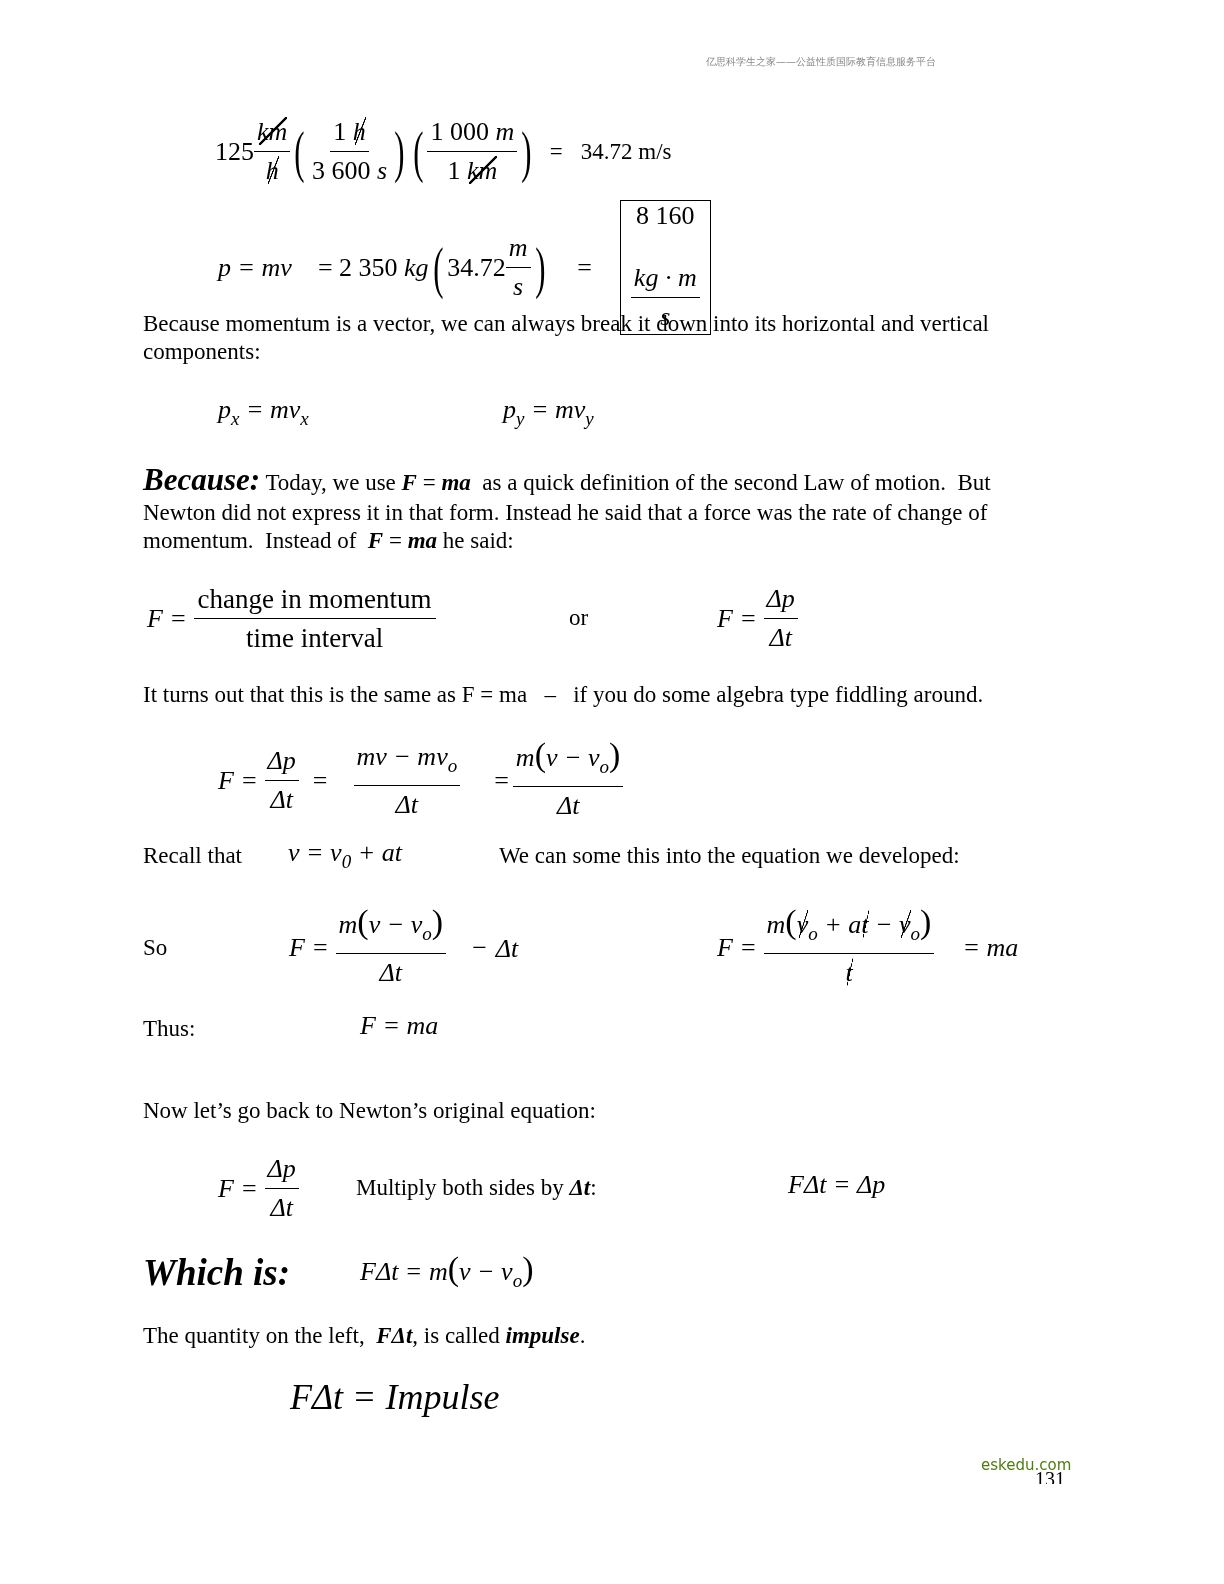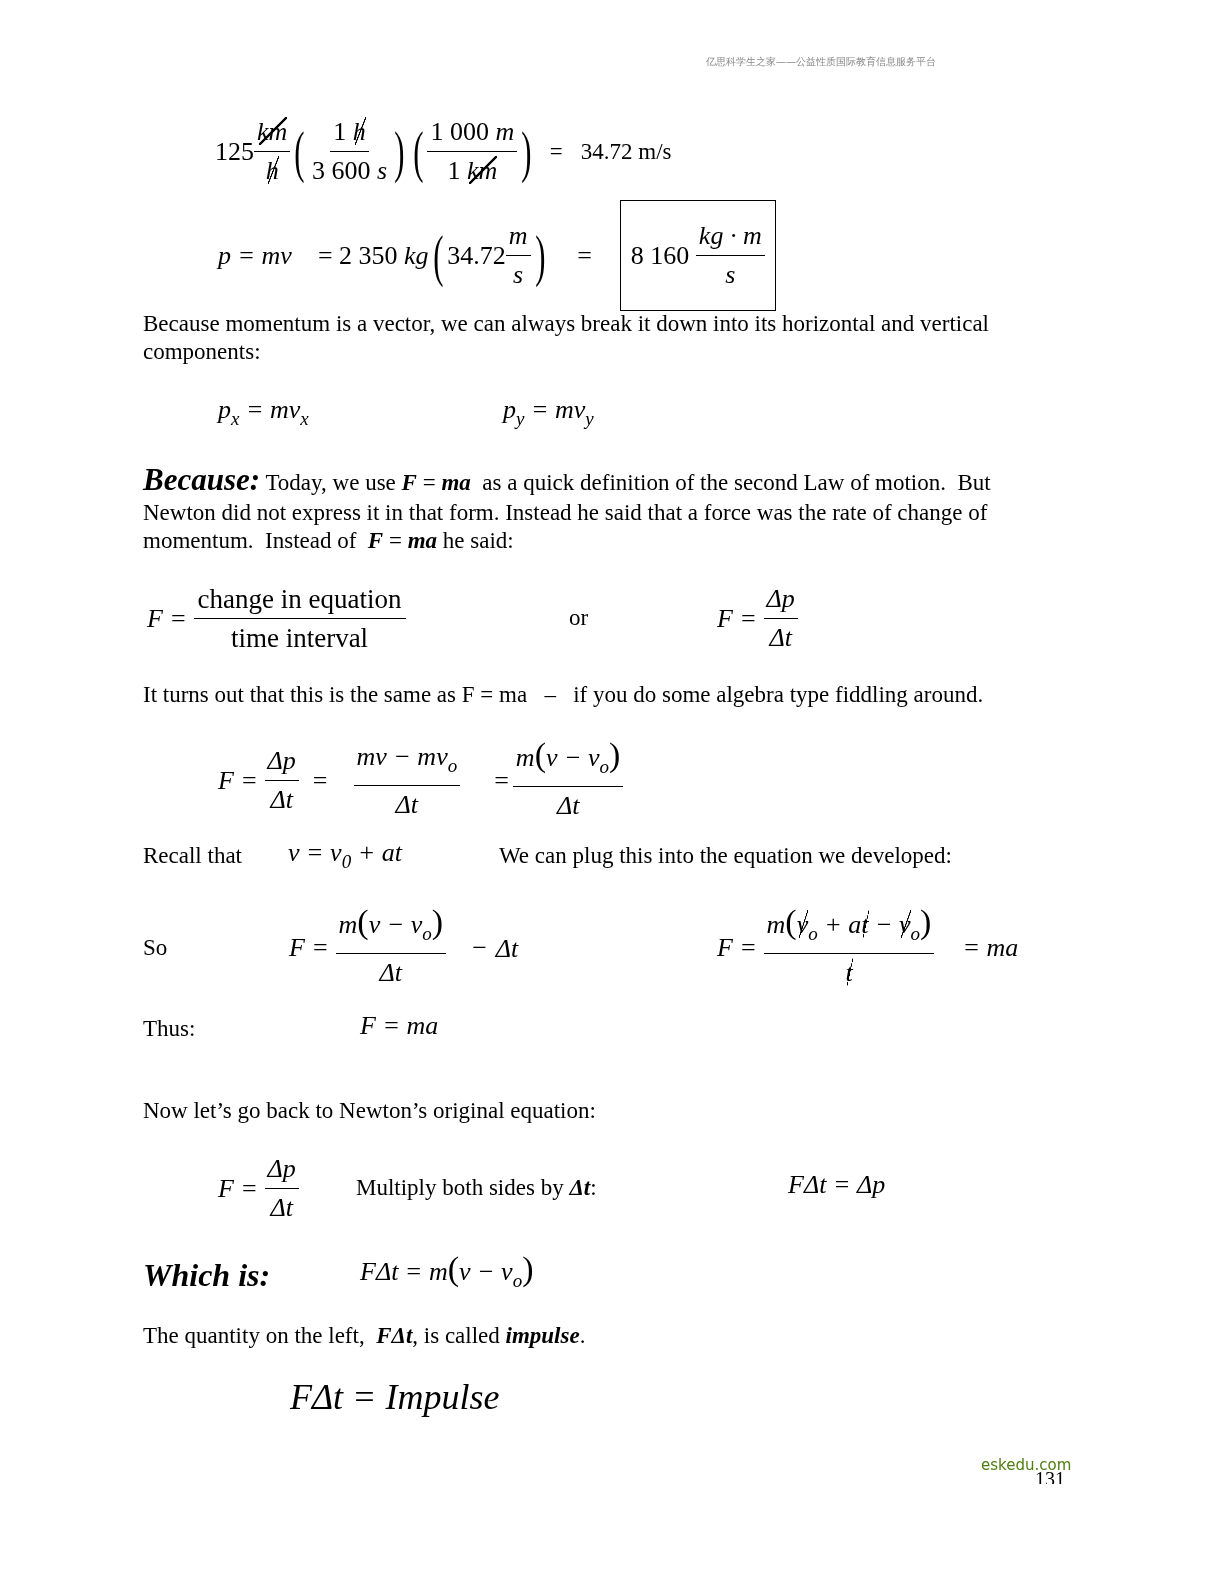--- a/index.html
+++ b/index.html
@@ -13,21 +13,21 @@
   .up { font-style: normal; }
   .frac { display: inline-flex; flex-direction: column; align-items: center; vertical-align: middle; }
   .frac .num { border-bottom: 1.5px solid #000; padding: 0 3px 2px 3px; line-height: 34px; }
   .frac .den { padding: 2px 3px 0 3px; line-height: 34px; }
   .row { display: flex; align-items: center; }
   .paren { font-style: normal; font-size: 56px; line-height: 56px; transform: scaleX(0.55); display: inline-block; font-weight: 200; }
   .paren-s { font-style: normal; font-size: 34px; display: inline-block; }
   .strike { position: relative; display: inline-block; }
   .strike::after { content: ""; position: absolute; left: 2px; right: 0; top: 2px; bottom: 4px;
                    background: linear-gradient(to bottom right, transparent 46%, #000 48%, #000 52%, transparent 54%); }
-  .boxed { border: 1.5px solid #000; padding: 18px 10px; }
+  .boxed { border: 1.5px solid #000; padding: 0 10px; flex-direction: column; }
   .sub { font-size: 19px; vertical-align: -7px; }
   .eq { font-style: normal; margin: 0 8px; }
   .bi { font-weight: bold; font-style: italic; }
 </style>
 </head>
 <body>
 
 <div class="abs hdr" style="left:706px; top:55px;">亿思科学生之家——公益性质国际教育信息服务平台</div>
 
 <div class="abs row m" style="left:215px; top:115px;">
@@ -88,21 +88,21 @@
 </div>
 <div class="abs txt" style="left:143px; top:499px;">Newton did not express it in that form.  Instead he said that a force was the rate of change of</div>
 <div class="abs txt" style="left:143px; top:527px;">
   <span style="white-space:pre;">momentum.  Instead of  </span><b><i>F</i></b><span> = </span><b><i>ma</i></b><span> he said:</span>
 </div>
 
 <div class="abs row m" style="left:147px; top:582px;">
   <span>F</span>
     <span class="eq">=</span>
   <span class="frac up" style="font-size:27px;">
-    <span class="num" style="padding:0 4px 2px;">change in equation</span>
+    <span class="num" style="padding:0 4px 2px;">change in momentum</span>
     <span class="den">time interval</span>
   </span>
 </div>
 <div class="abs txt" style="left:569px; top:604px;">or</div>
 <div class="abs row m" style="left:717px; top:582px;">
   <span>F</span>
     <span class="eq">=</span>
   <span class="frac">
       <span class="num">Δp</span>
       <span class="den">Δt</span>
@@ -127,21 +127,21 @@
   <span class="frac">
       <span class="num"><span>m</span><span class="paren-s">(</span><span>v − v</span><span class="sub">o</span><span class="paren-s">)</span></span>
       <span class="den">Δt</span>
     </span>
 </div>
 
 <div class="abs txt" style="left:143px; top:842px;">Recall that</div>
 <div class="abs m" style="left:288px; top:838px;text-align:right;">
   <span>v = v</span><span class="sub">0</span><span style="white-space:pre;"> + at</span>
 </div>
-<div class="abs txt" style="left:499px; top:842px;">We can plug this into the equation we developed:</div>
+<div class="abs txt" style="left:499px; top:842px;">We can some this into the equation we developed:</div>
 
 <div class="abs txt" style="left:143px; top:934px;">So</div>
 <div class="abs row m" style="left:289px; top:905px;">
   <span>F</span>
     <span class="eq">=</span>
   <span class="frac">
       <span class="num"><span>m</span><span class="paren-s">(</span><span>v − v</span><span class="sub">o</span><span class="paren-s">)</span></span>
       <span class="den">Δt</span>
     </span>
   <span class="eq" style="margin:0 6px 0 26px;">−</span>
@@ -172,21 +172,21 @@
       <span class="den">Δt</span>
     </span>
 </div>
 <div class="abs txt" style="left:356px; top:1174px;">
   <span>Multiply both sides by </span><b><i>Δt</i></b><span>:</span>
 </div>
 <div class="abs m" style="left:788px; top:1170px;">
   <span>FΔt</span> <span>= Δp</span>
 </div>
 
-<div class="abs bi" style="left:143px; top:1251px; font-size:32px;margin-top:6px;">Which is:</div>
+<div class="abs bi" style="left:143px; top:1251px; font-size:37px;">Which is:</div>
 <div class="abs m" style="left:360px; top:1250px;">
   <span>FΔt = m</span><span class="paren-s">(</span><span>v − v</span><span class="sub">o</span><span class="paren-s">)</span>
 </div>
 
 <div class="abs txt" style="left:143px; top:1322px;">
   <span style="white-space:pre;">The quantity on the left,  </span><b><i>FΔt</i></b><span>, is called </span><b><i>impulse</i></b><span>.</span>
 </div>
 
 <div class="abs m" style="left:290px; top:1376px; font-size:36px;">FΔt = Impulse</div>
 

